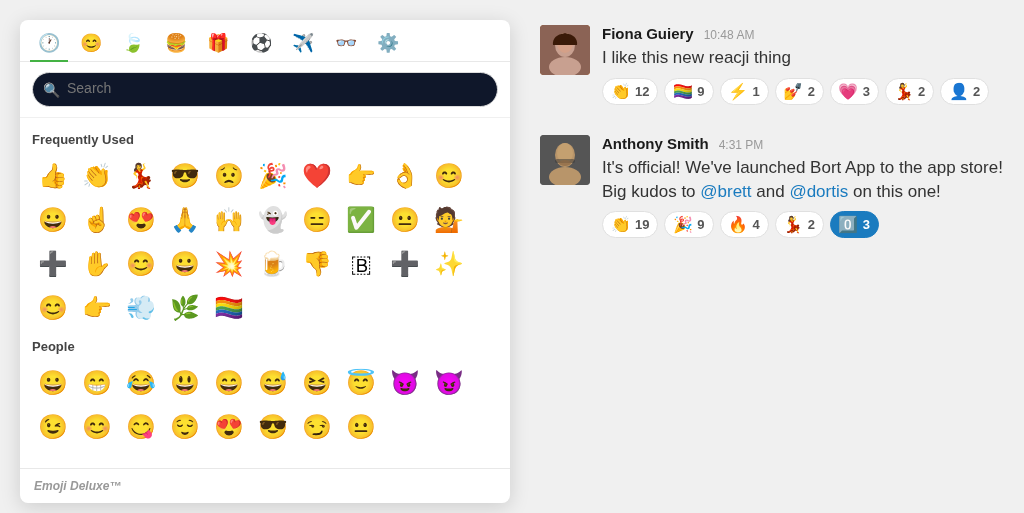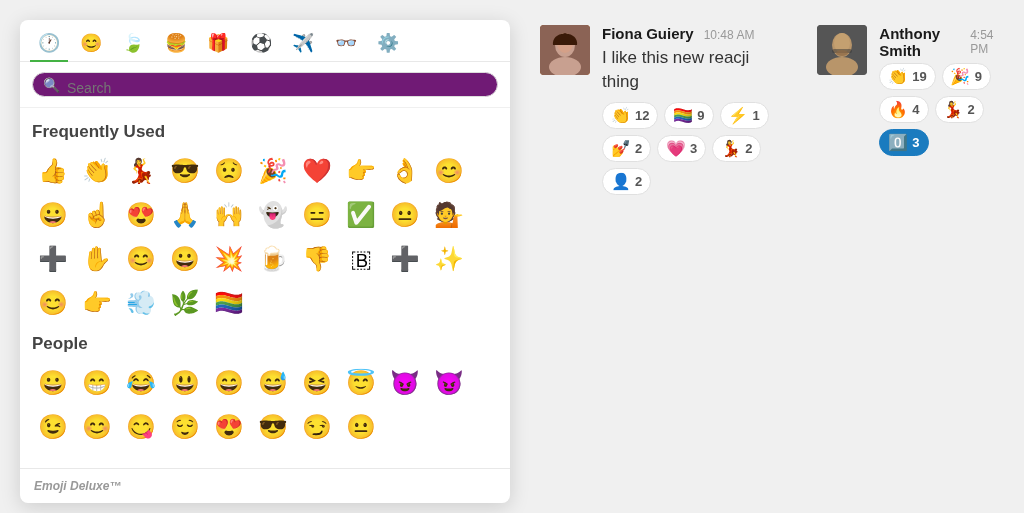--- a/index.html
+++ b/index.html
@@ -43,26 +43,26 @@
       border-bottom: 2px solid #44b244;
     }
 
     .emoji-search-wrap {
       padding: 10px 12px;
       border-bottom: 1px solid #f0f0f0;
     }
 
     .emoji-search {
       width: 100%;
-      padding: 7px 12px 0 34px;
+      padding: 7px 12px 10px 34px;
       border: 1px solid #ddd;
       border-radius: 20px;
       font-size: 14px;
       outline: none;
-      background: #701a75;
+      background: #0f172a;
       color: #999;
     }
 
     .emoji-search-container {
       position: relative;
     }
 
     .search-icon-inner {
       position: absolute;
       left: 11px;
@@ -72,21 +72,21 @@
       font-size: 14px;
     }
 
     .emoji-body {
       padding: 10px 12px;
       max-height: 380px;
       overflow-y: auto;
     }
 
     .emoji-section-label {
-      font-size: 17px;
+      font-size: 13px;
       font-weight: 700;
       color: #444;
       margin-bottom: 8px;
       margin-top: 4px;
     }
 
     .emoji-grid {
       display: flex;
       flex-wrap: wrap;
       gap: 2px;
@@ -115,20 +115,21 @@
 
     
     .emoji-body::-webkit-scrollbar { width: 6px; }
     .emoji-body::-webkit-scrollbar-track { background: #f1f1f1; }
     .emoji-body::-webkit-scrollbar-thumb { background: #ccc; border-radius: 3px; }
 
     
     .chat-area {
       flex: 1;
       display: flex;
+      flex-direction: column;
       gap: 30px;
       padding-top: 5px;
     }
 
     .chat-message {
       display: flex;
       gap: 12px;
       align-items: flex-start;
     }
 
@@ -378,21 +379,24 @@
         <ellipse cx="25" cy="20" rx="10" ry="12" fill="#b8956a"></ellipse>
         <ellipse cx="25" cy="42" rx="16" ry="10" fill="#b8956a"></ellipse>
         <ellipse cx="25" cy="18" rx="8" ry="10" fill="#c4a070"></ellipse>
         <rect x="15" y="24" width="20" height="4" rx="2" fill="#333" opacity="0.5"></rect>
         <ellipse cx="25" cy="28" rx="6" ry="3" fill="#8B6844" opacity="0.7"></ellipse>
       </svg>
     </div>
     <div class="message-content">
       <div class="message-header">
         <span class="message-author">Anthony Smith</span>
-        <span class="message-time">4:54 PM</span>
+        <span class="message-time">4:31 PM</span>
+      </div>
+      <div class="message-text">
+        It's official! We've launched Bort App to the app store! Big kudos to <span class="mention">@brett</span> and <span class="mention">@dortis</span> on this one!
       </div>
       <div class="reactions">
         <div class="reaction-badge">
             <span class="emoji-r">👏</span>
             <span class="count">19</span>
           </div>
         <div class="reaction-badge">
             <span class="emoji-r">🎉</span>
             <span class="count">9</span>
           </div>

